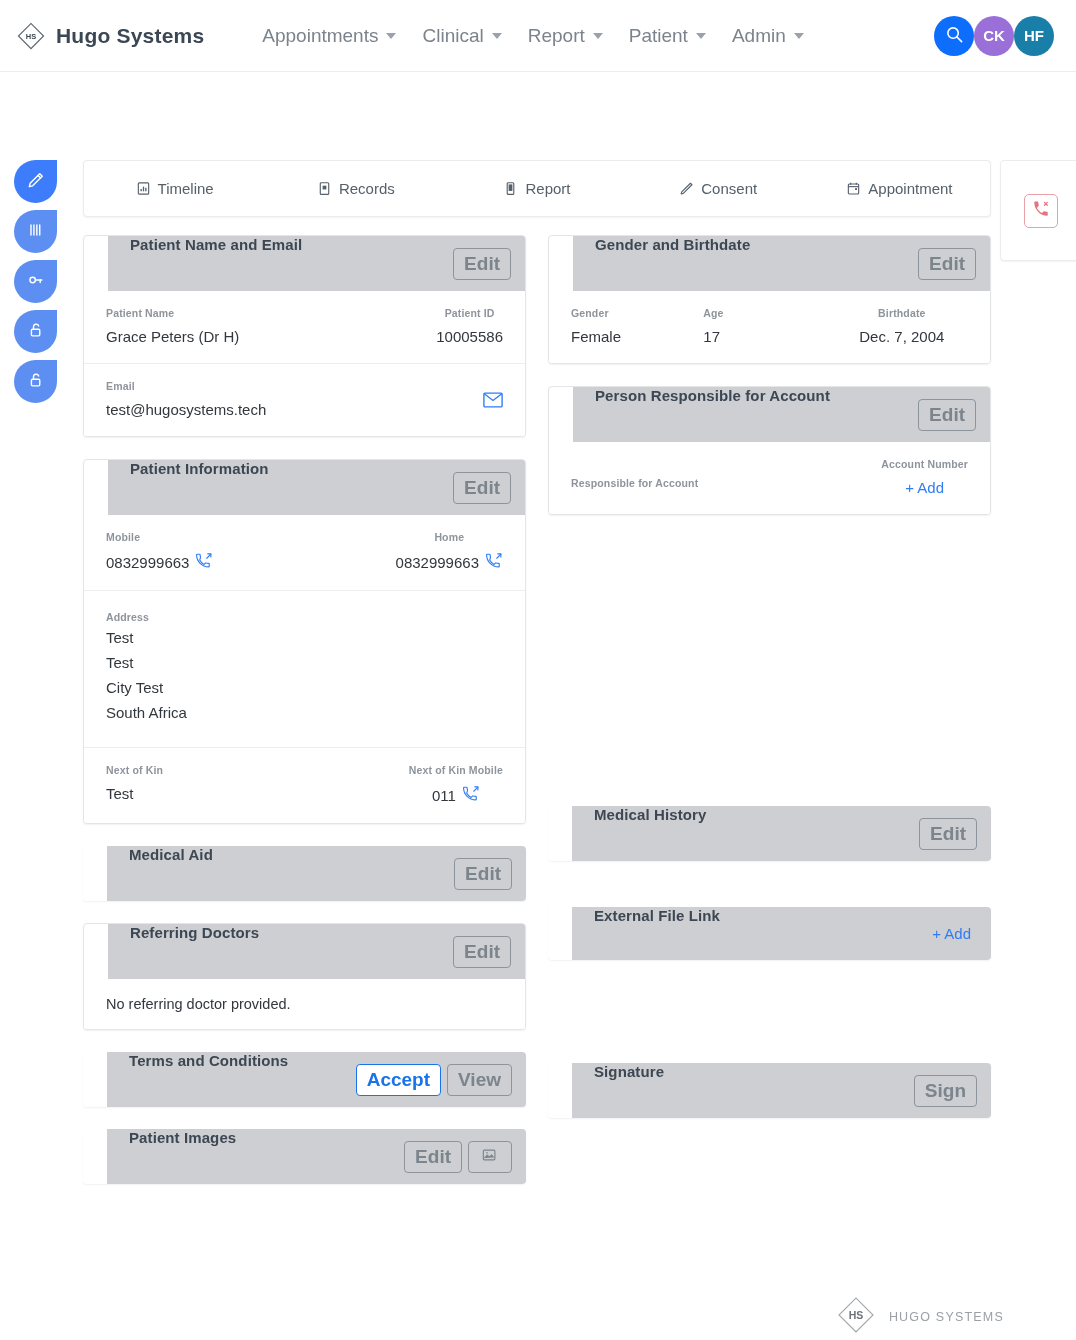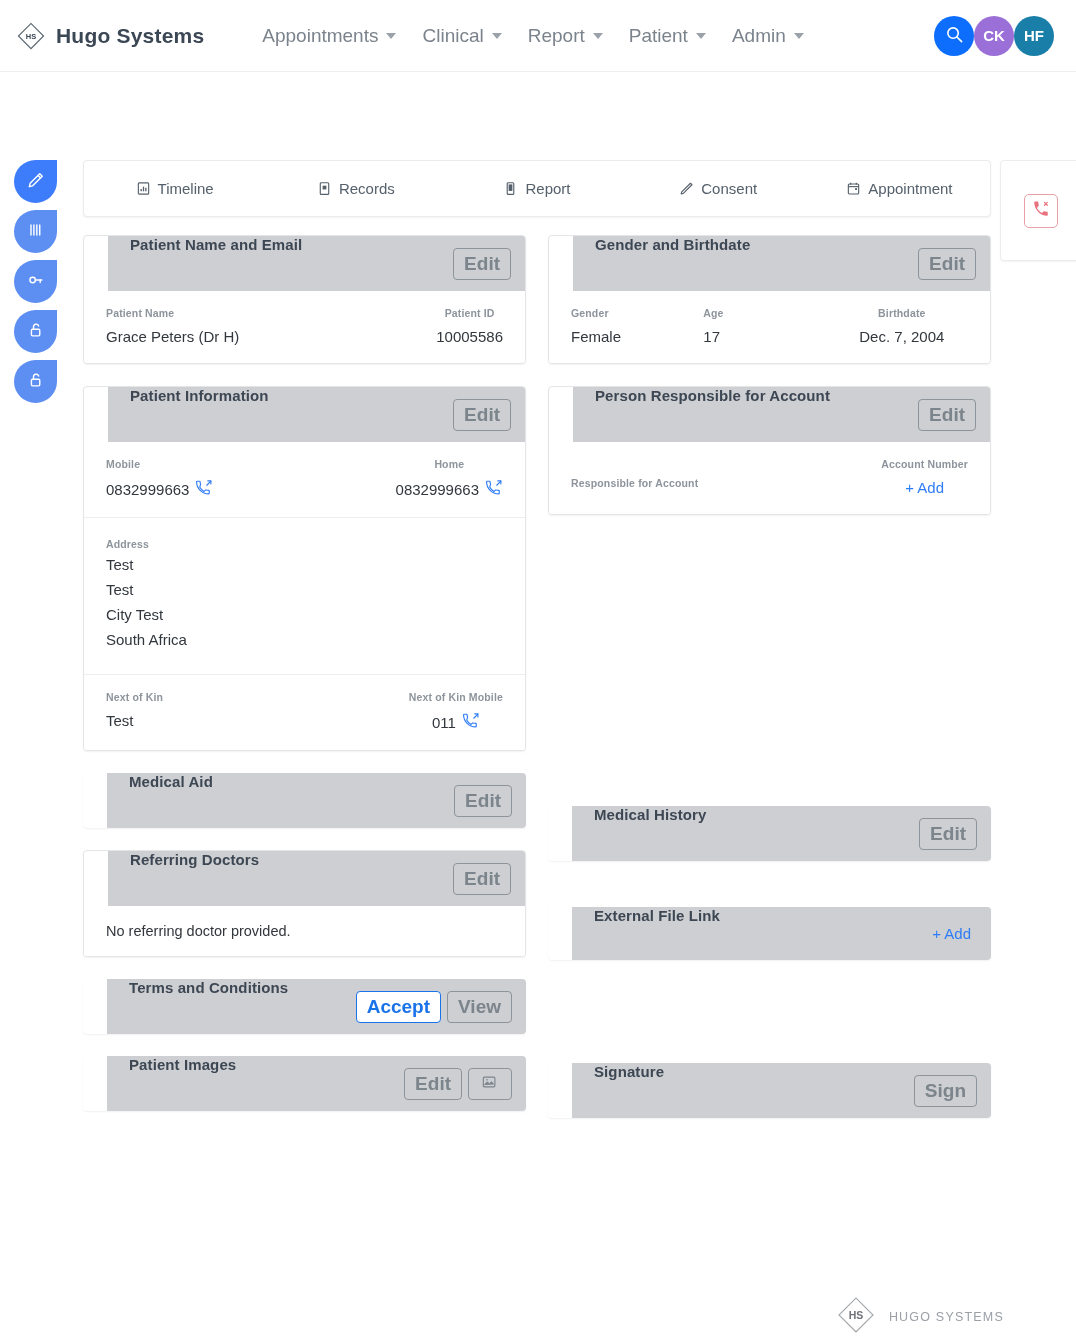--- a/index.html
+++ b/index.html
@@ -354,20 +354,32 @@
         <div class="card-body">
           <div class="row row-2col">
             <div class="field">
               <span class="f-label">Patient Name</span>
               <span class="f-value">Grace Peters (Dr H)</span>
             </div>
             <div class="field right">
               <span class="f-label">Patient ID</span>
               <span class="f-value">10005586</span>
             </div>
+          </div>
+          <div class="row row-2col" style="align-items:flex-end;">
+            <div class="field">
+              <span class="f-label">Email</span>
+              <span class="f-value">test@hugosystems.tech</span>
+            </div>
+            <span class="mail-ico" style="padding-bottom:6px;">
+              <svg width="20" height="16" viewBox="0 0 22 17" fill="none" stroke="#2e7cf6" stroke-width="1.5">
+                <rect x="1" y="1" width="20" height="15" rx="1"></rect>
+                  <path d="M1.4 1.6L11 9l9.6-7.4"></path>
+              </svg>
+            </span>
           </div>
         </div>
       </div>
 
       <div class="card">
         <div class="card-head">
           <span class="card-title">Patient Information</span>
           <div class="head-actions">
             <button class="btn-ghost">Edit</button>
           </div>

